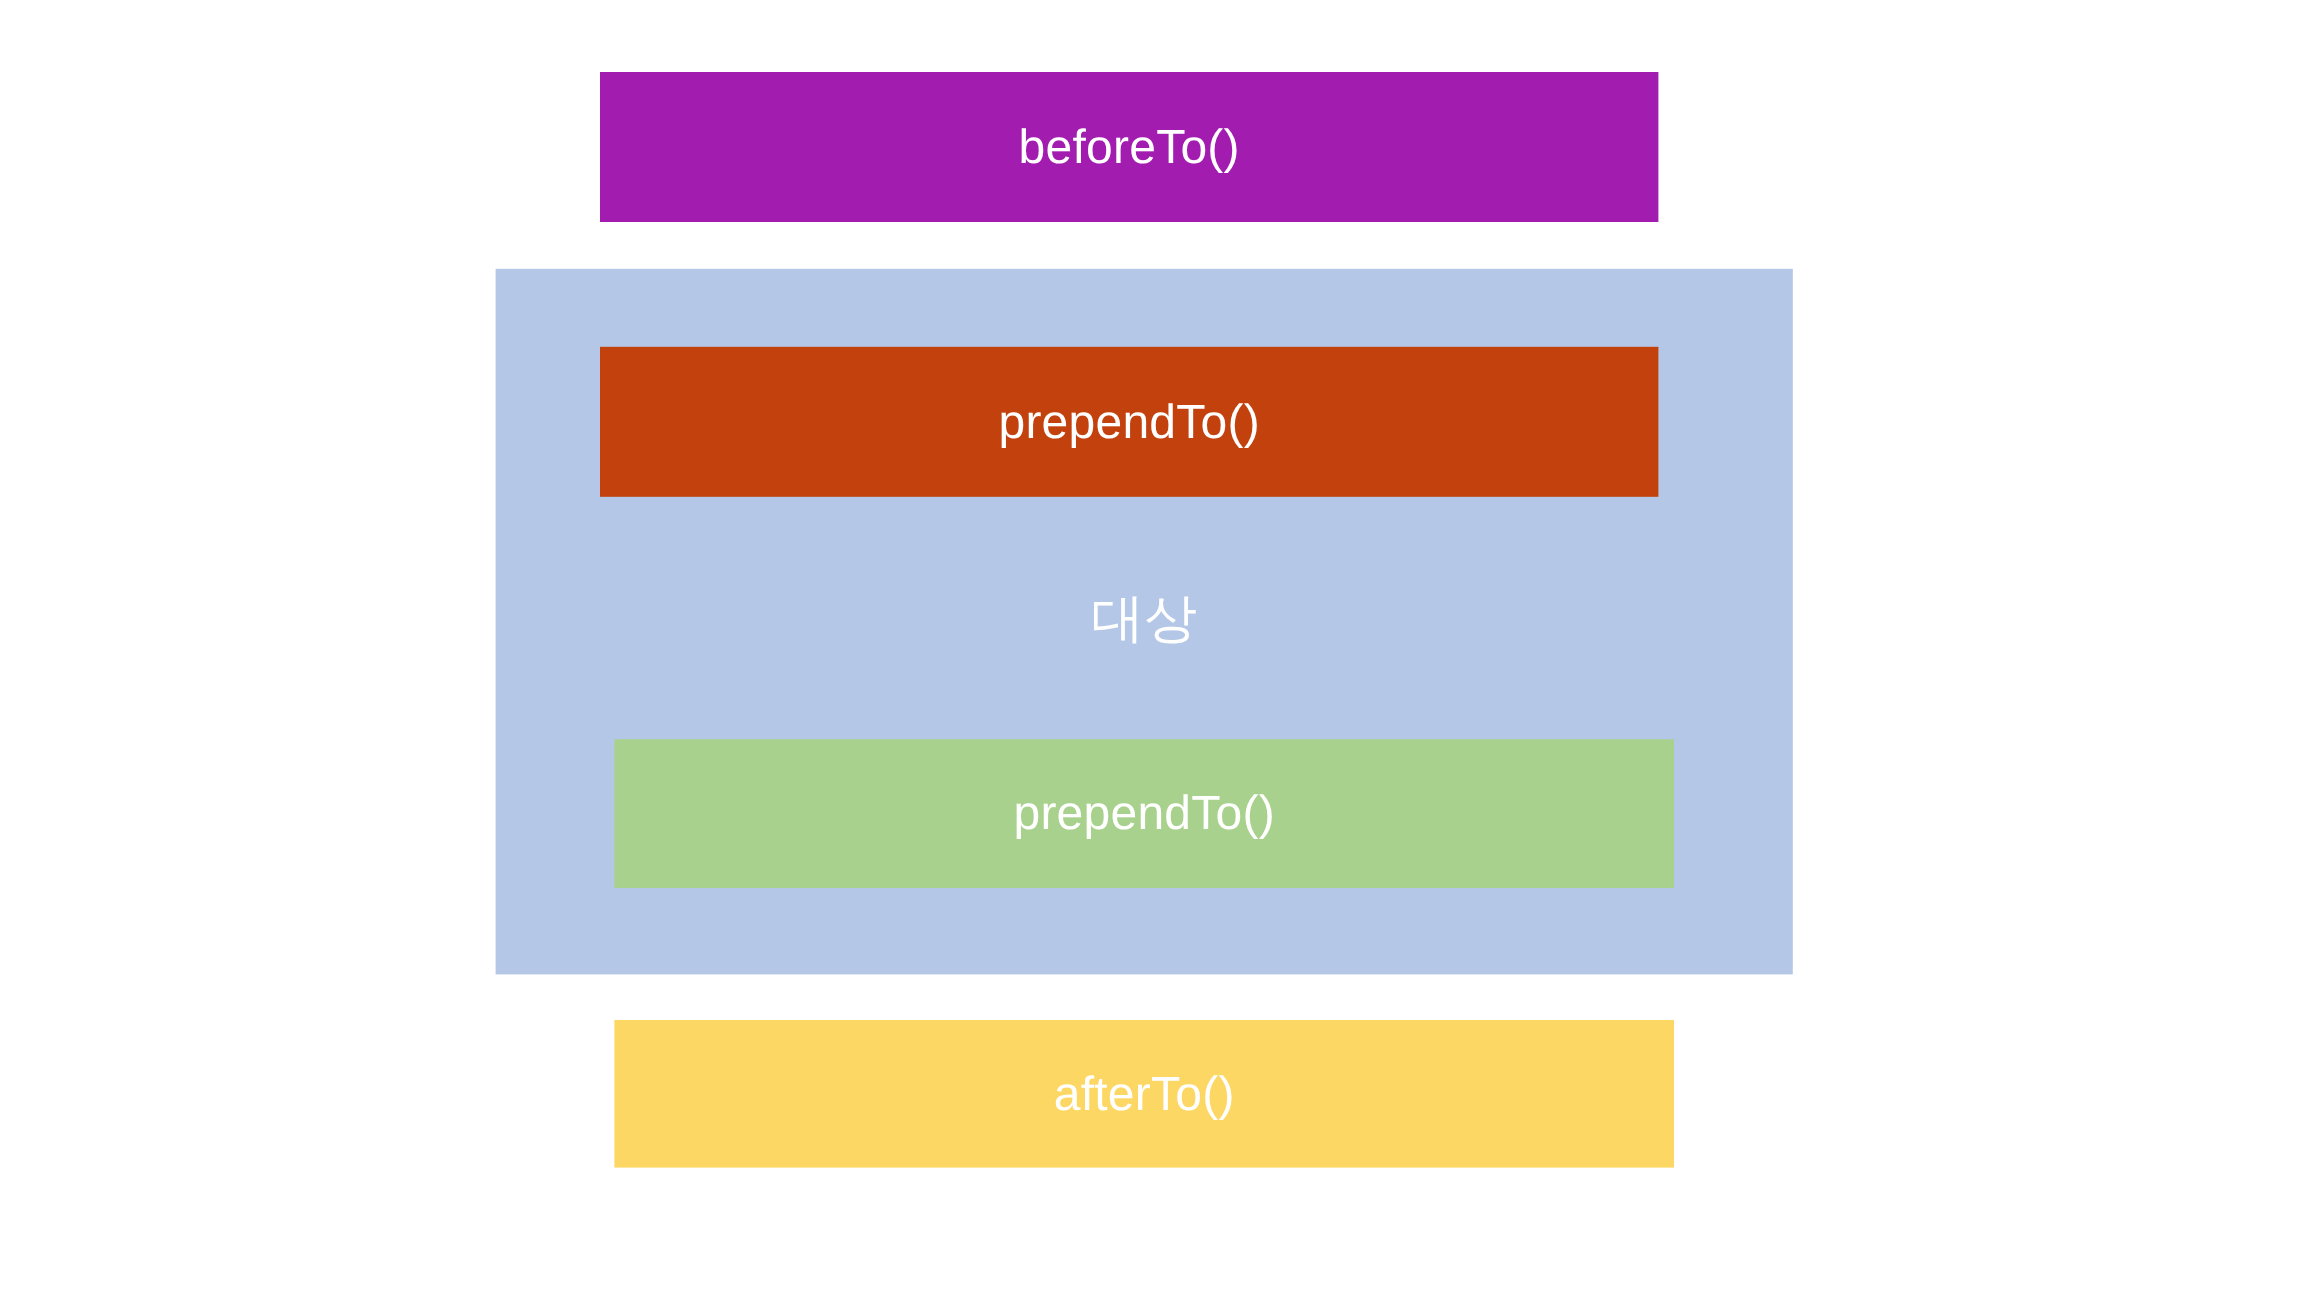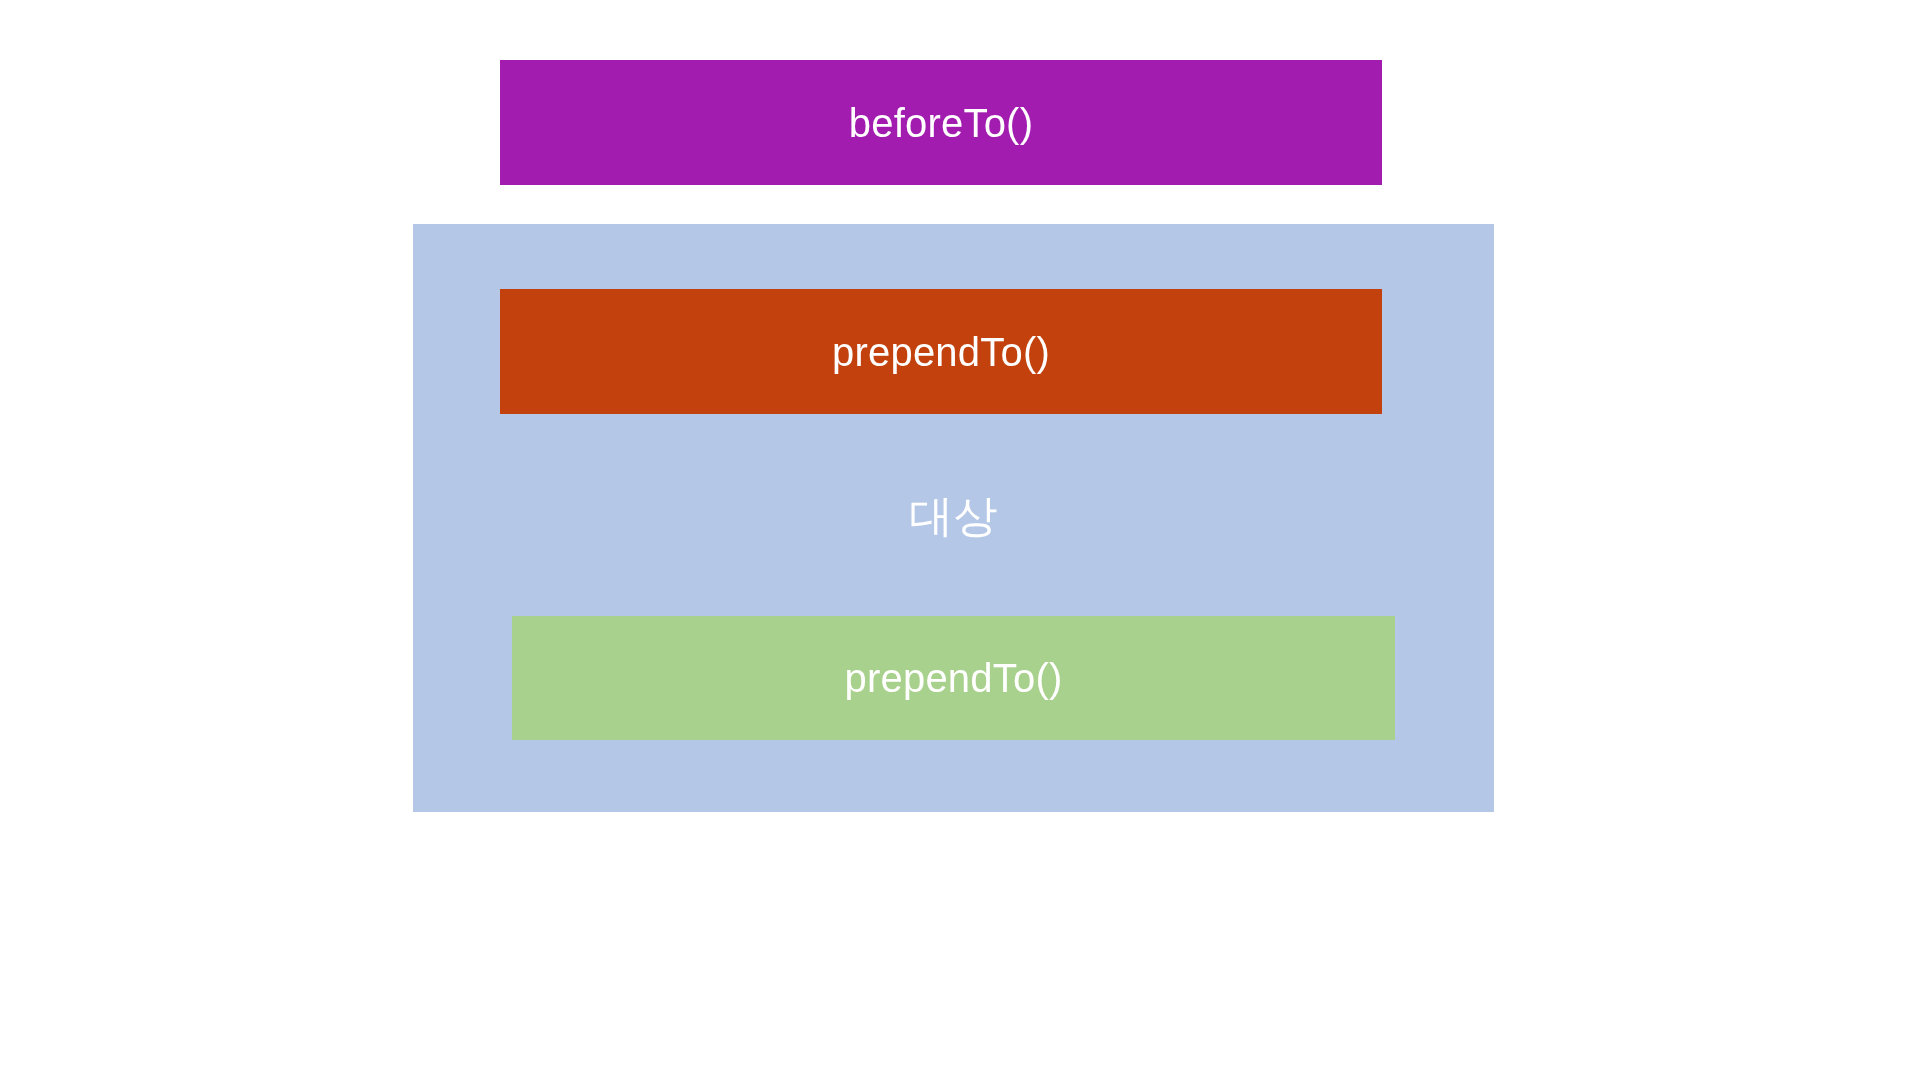--- a/index.html
+++ b/index.html
@@ -123,14 +123,17 @@
     <div id="target-label-wrap">
       <span class="box-label">대상</span>
     </div>
 
     <div class="box" id="box-append-to">
       <span class="box-label">prependTo()</span>
     </div>
 
   </div>
 
+  <div class="box" id="box-after-to">
+    <span class="box-label">afterTo()</span>
+  </div>
 
 </div>
 
 </body></html>

